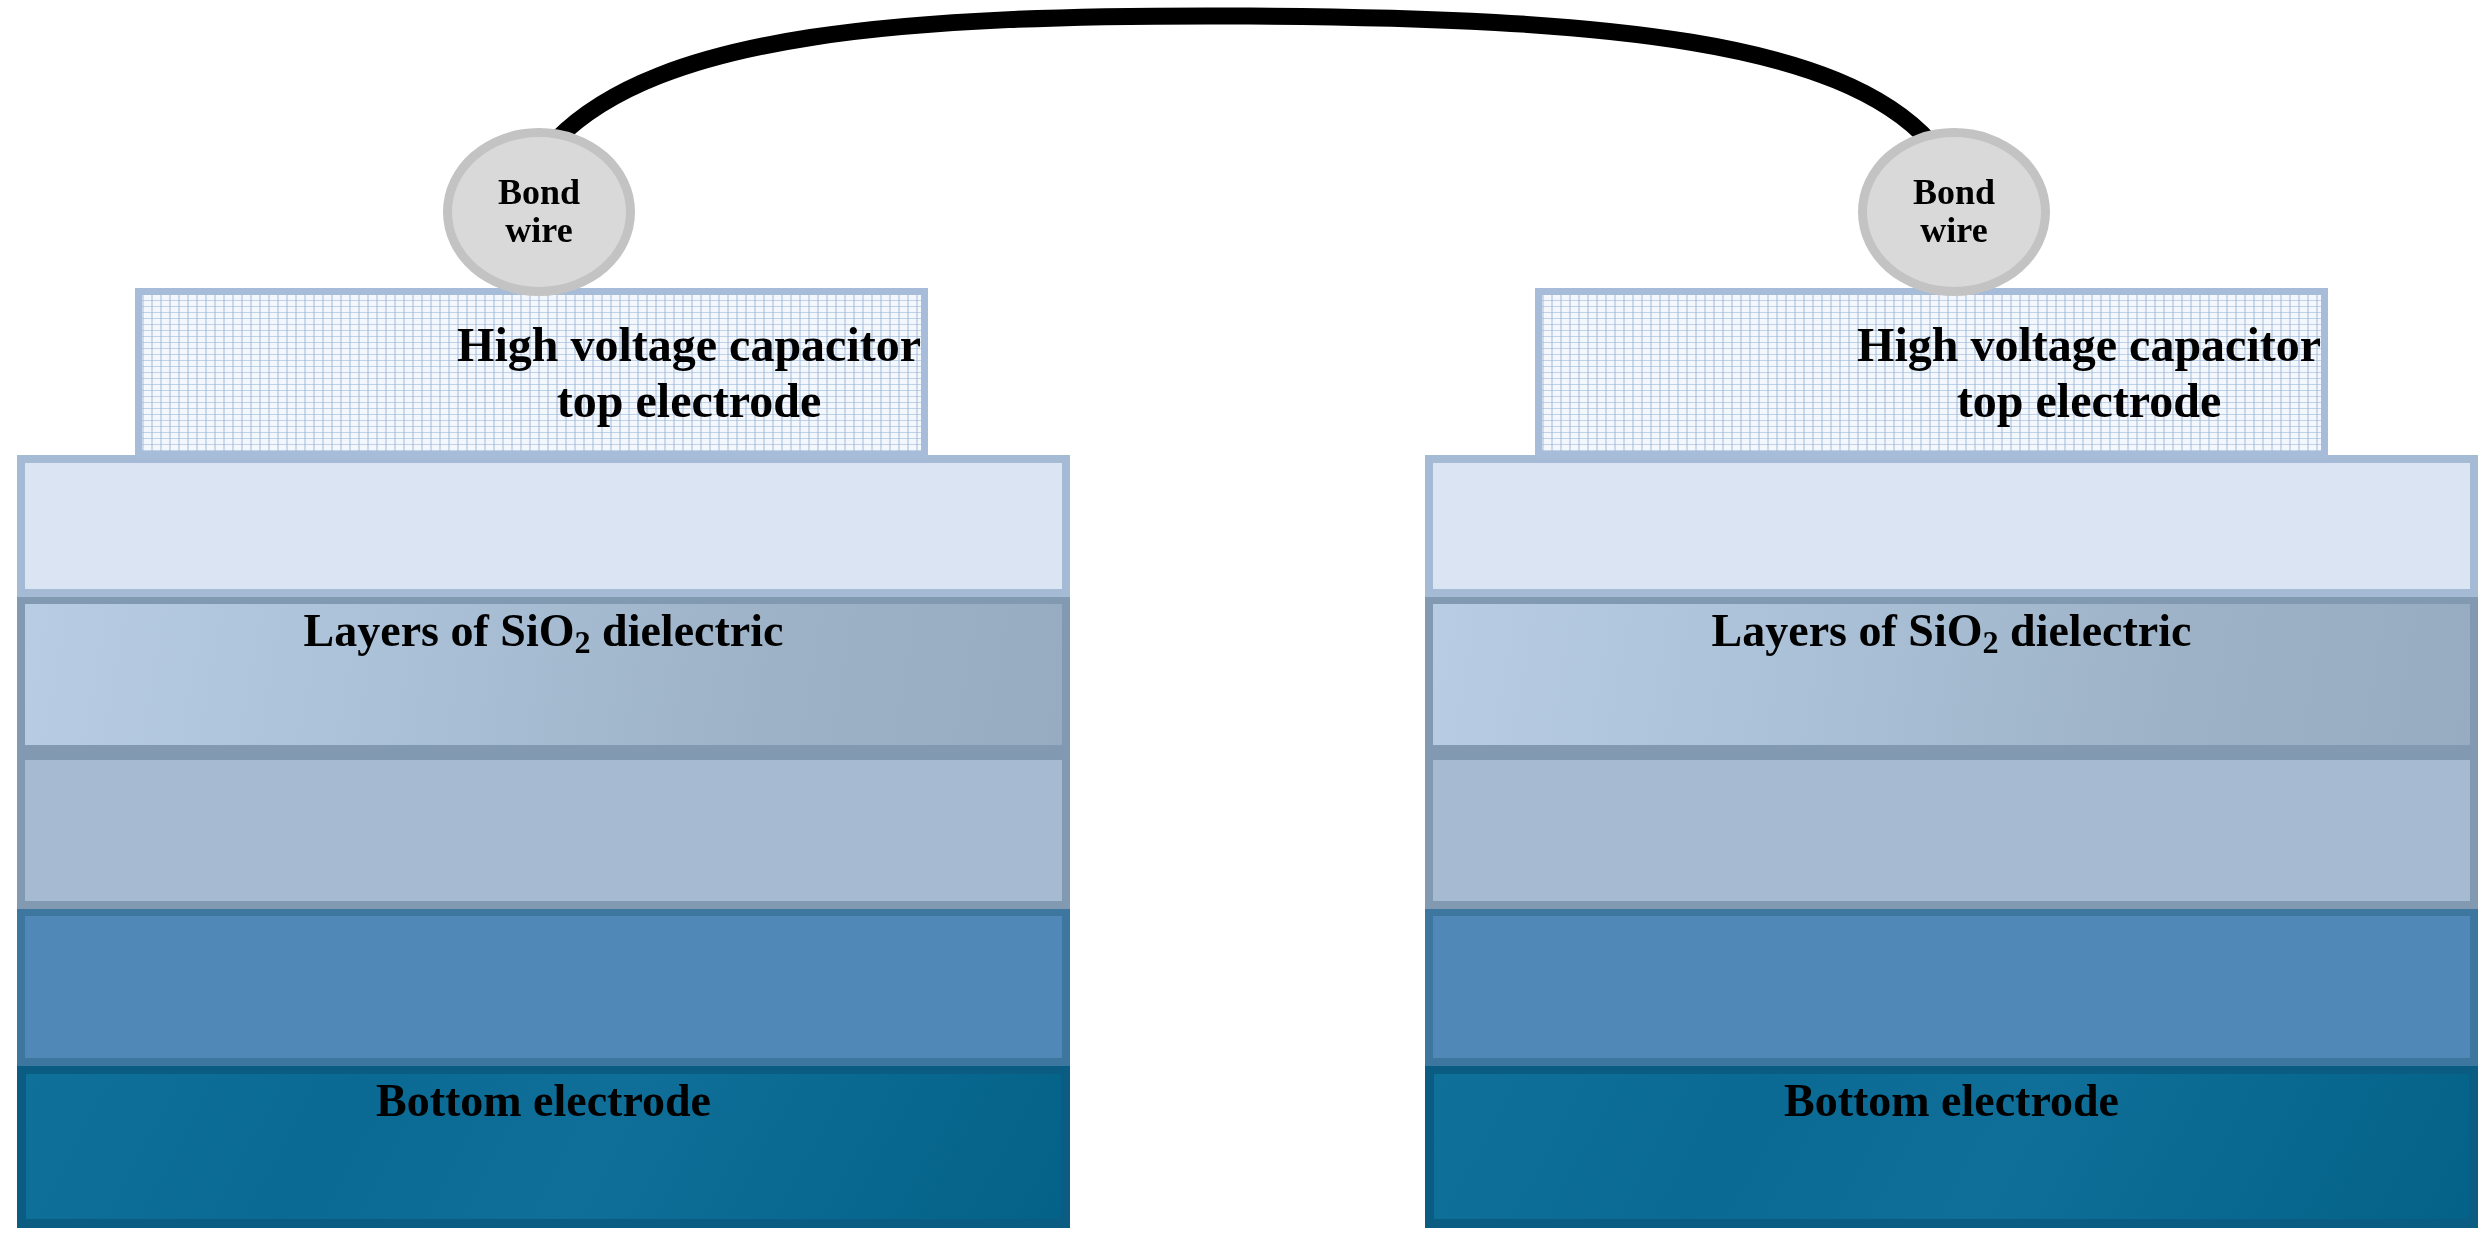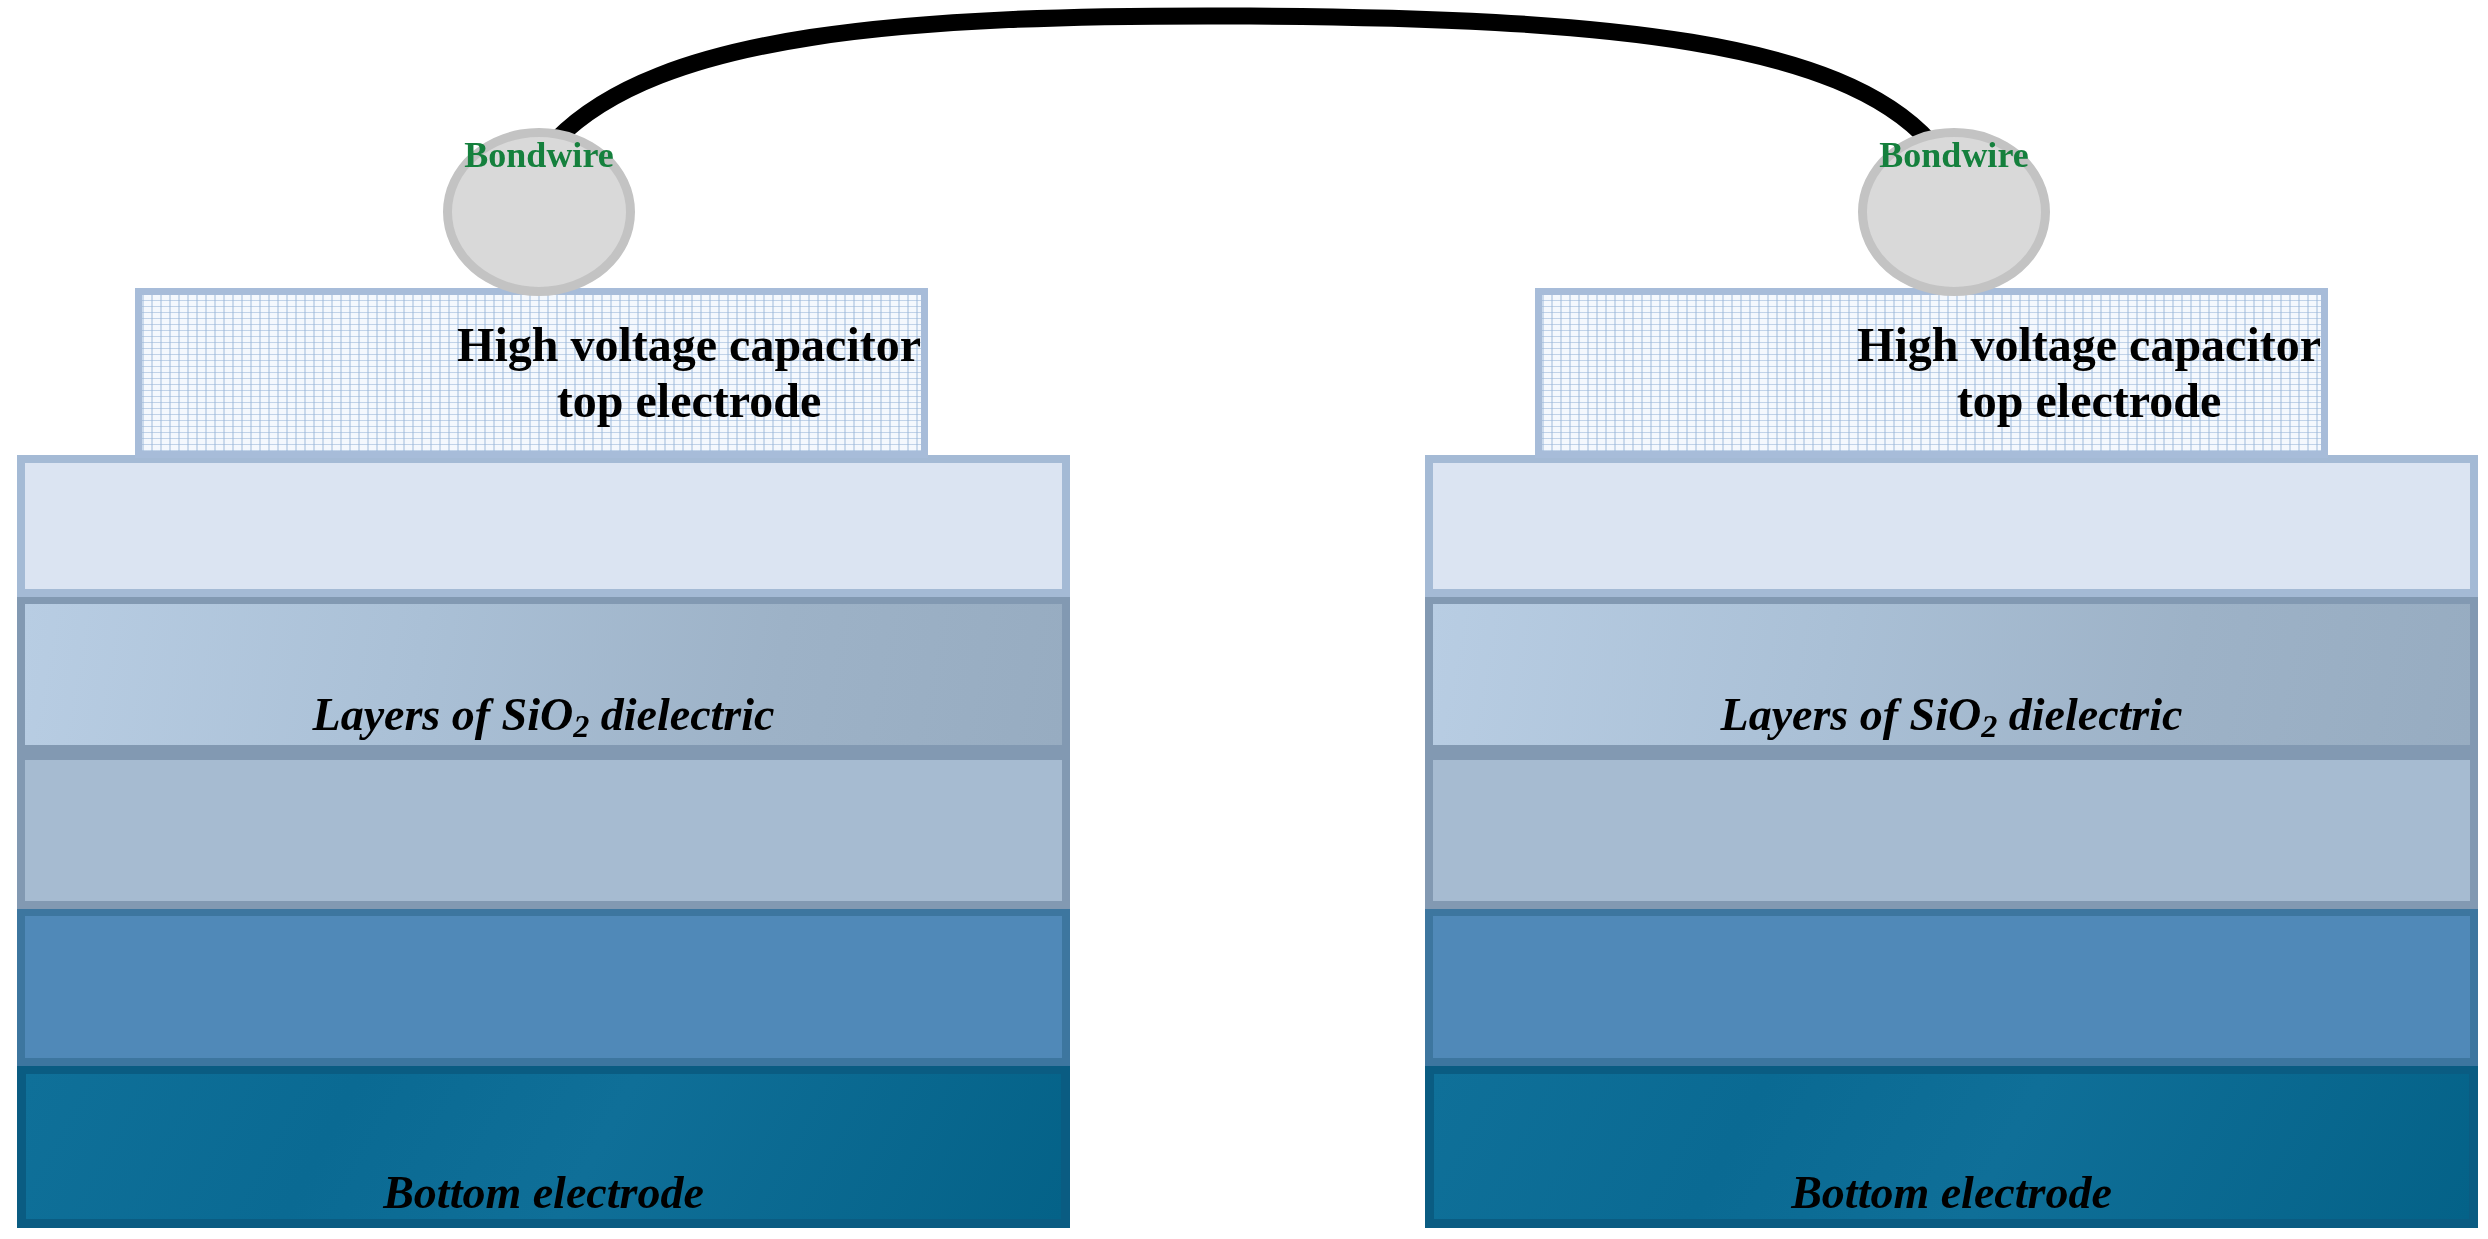--- a/index.html
+++ b/index.html
@@ -29,25 +29,26 @@
   }
 
   
   .bond-ball {
     position: absolute;
     border-radius: 50%;
     background: #d9d9d9;
     border: 9px solid #c3c3c3;
     box-sizing: border-box;
     display: flex;
-    flex-direction: row;
+    flex-direction: column;
+    align-items: center;
     justify-content: center;
     line-height: 1.05;
     font-weight: bold;
-    color: #15803d;
+    color: #000000;
     text-align: center;
   }
   .bond-ball span { display: block; }
 
   
   .stack {
     position: absolute;
     box-sizing: border-box;
   }
 
@@ -75,26 +76,25 @@
     font-weight: bold;
     color: #000000;
     line-height: 1.16;
   }
 
   
   .layer {
     position: absolute;
     box-sizing: border-box;
     display: flex;
-    align-items: flex-end;
+    align-items: flex-start;
     justify-content: center;
     text-align: center;
     font-weight: bold;
     color: #000000;
-    font-style: italic;
   }
 
   .layer-1 {
     border: 8px solid #a4bad5;
     background: #dbe4f2;
   }
   .layer-2 {
     border: 8px solid #8299b2;
     background: linear-gradient(100deg, #b8cde3 0%, #aac0d6 38%, #9db2c7 72%, #97acc1 100%);
   }

